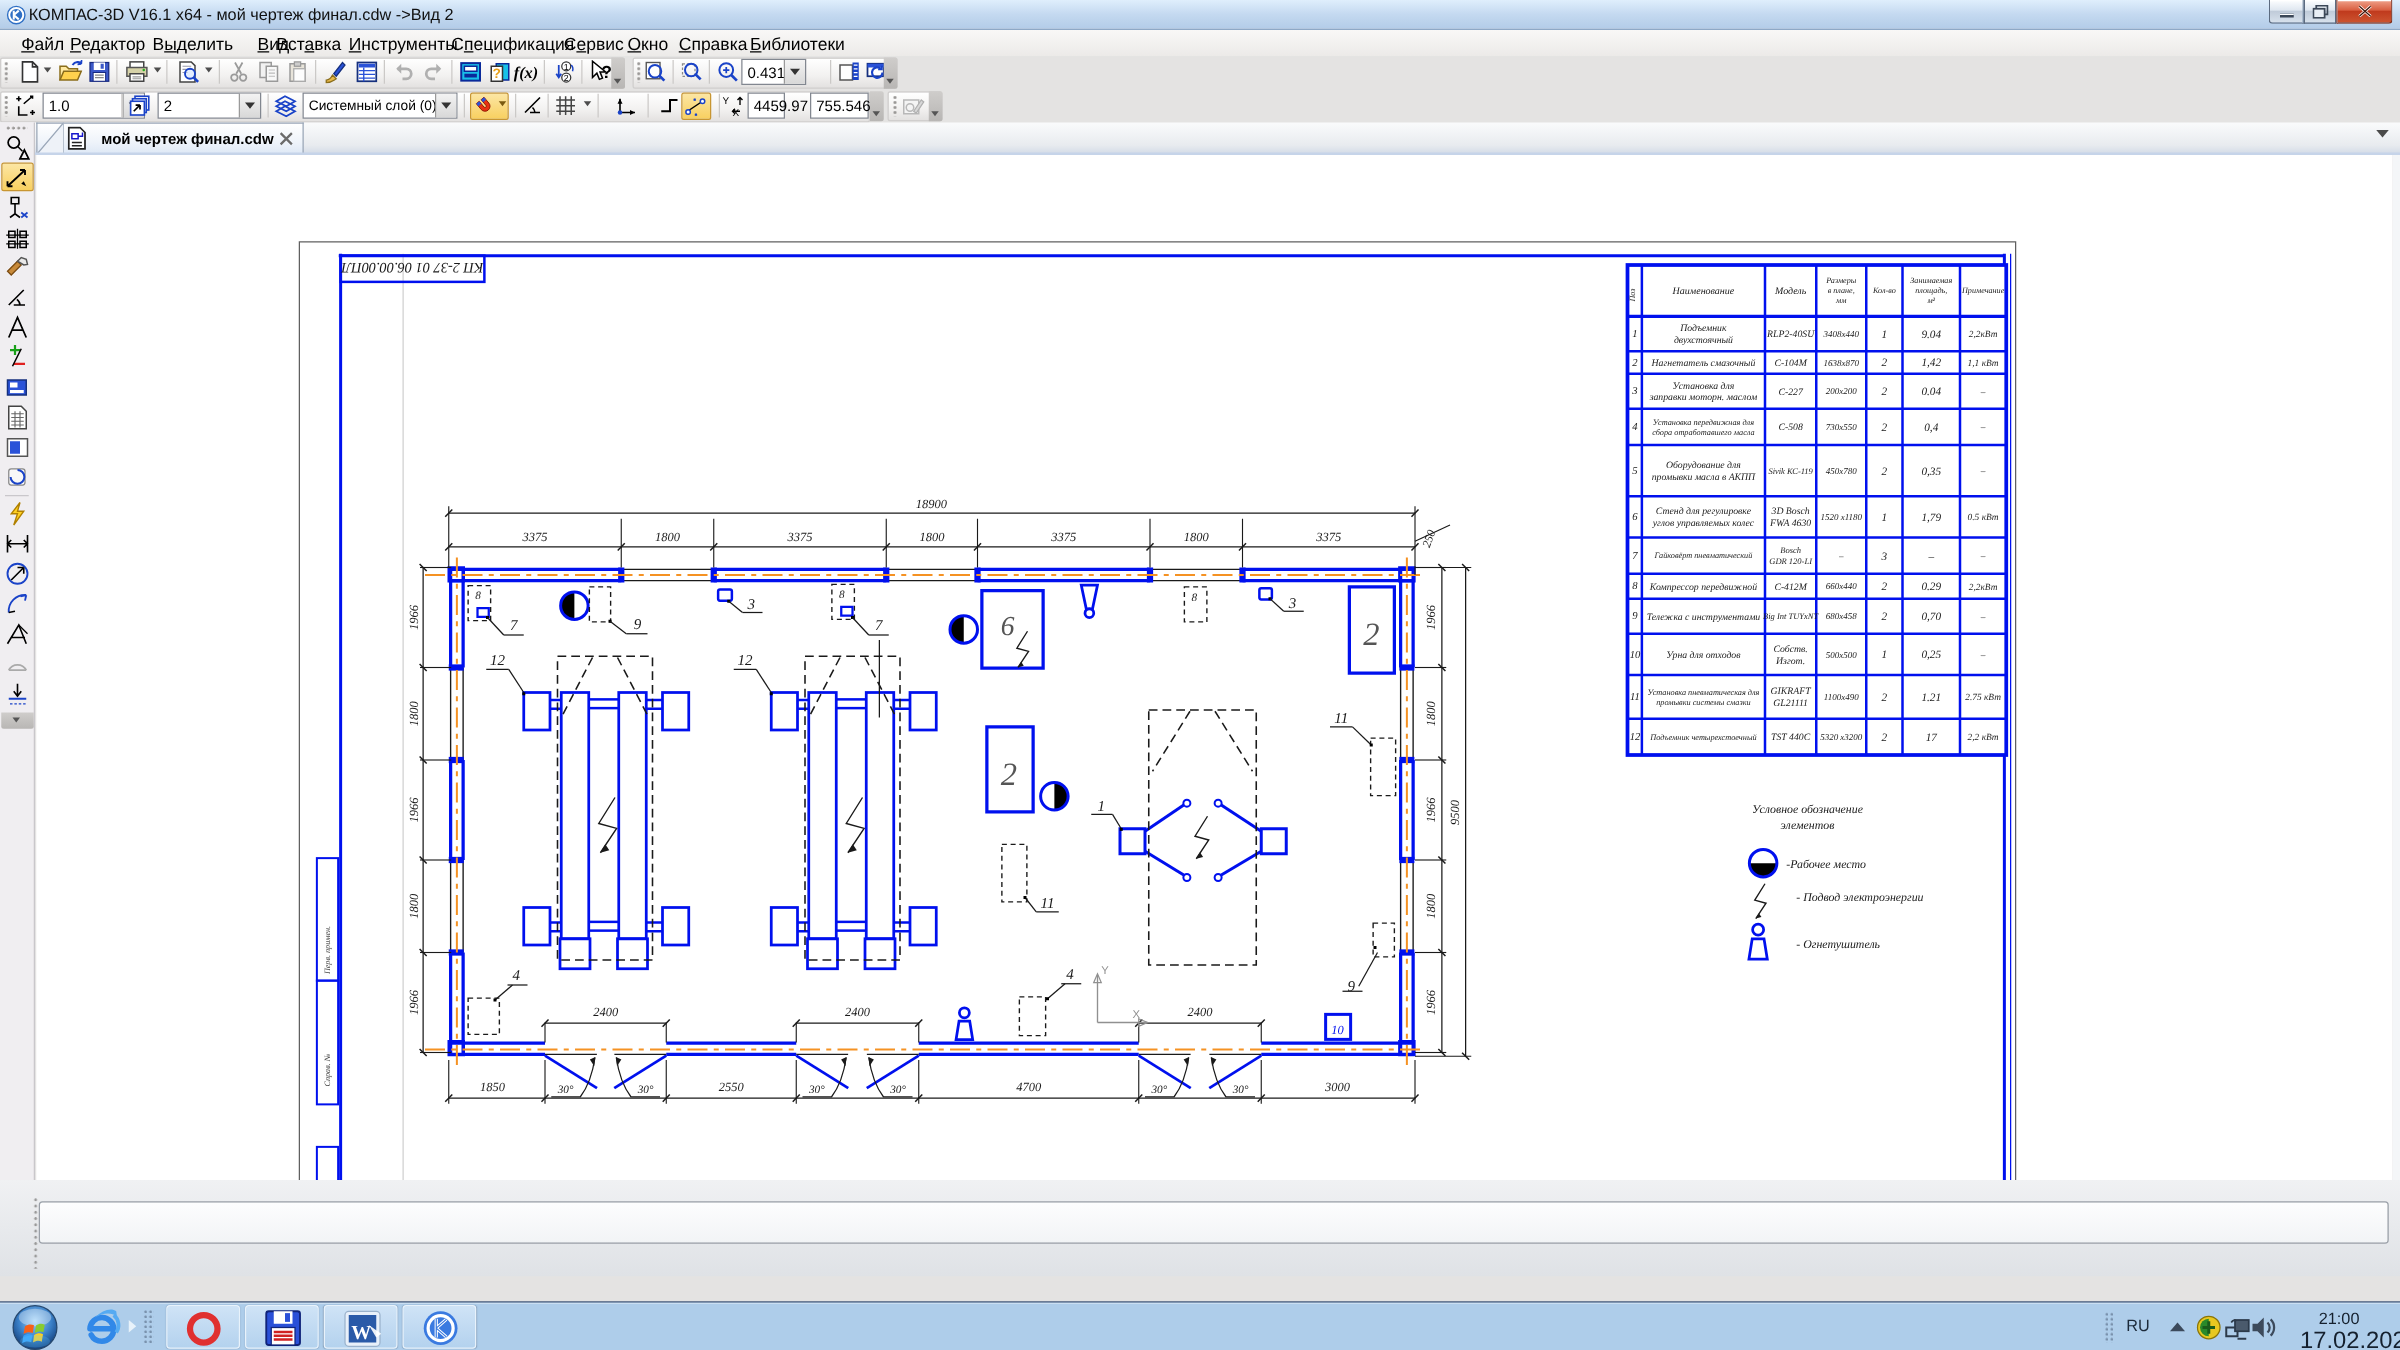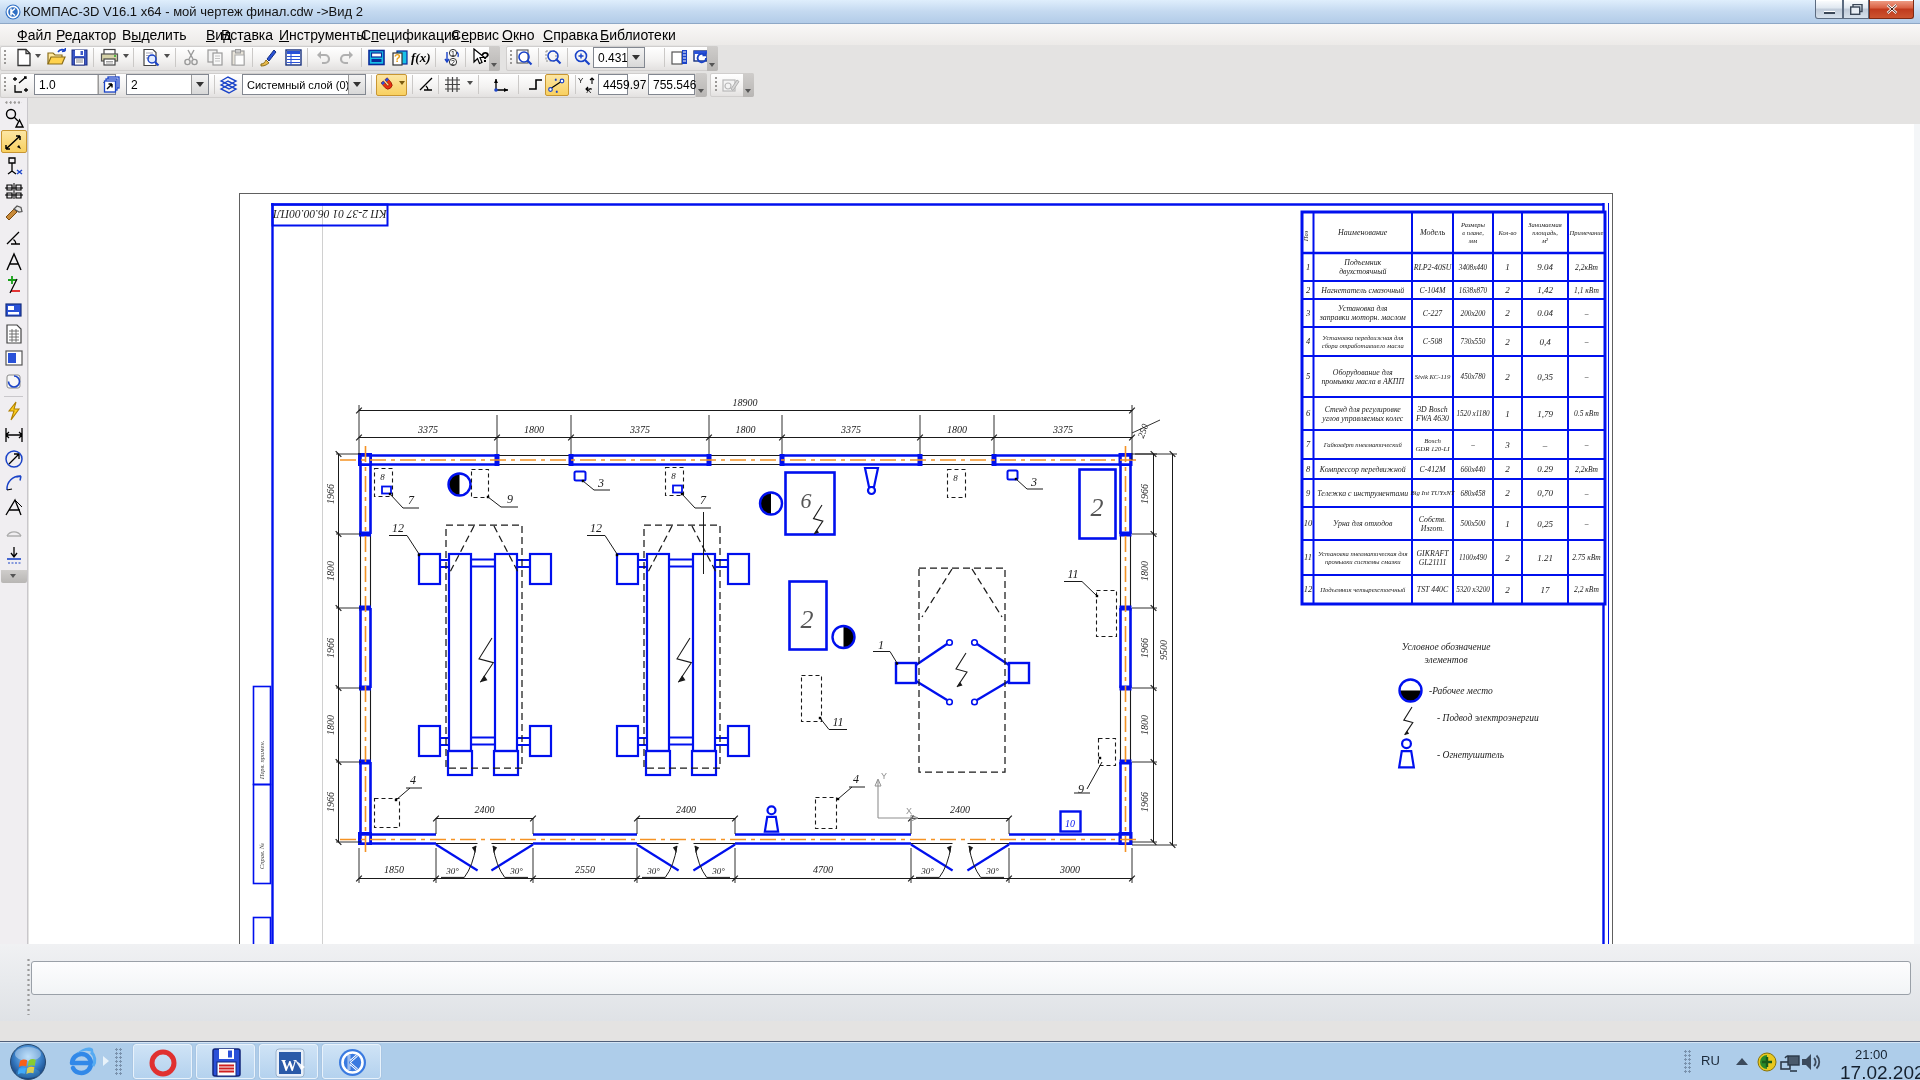--- a/index.html
+++ b/index.html
@@ -317,20 +317,38 @@
 <div class="tbgroup" style="left:710px;width:44px;height:24px"></div>
 <div class="grip" style="left:714px"></div>
 <svg class="ticon" style="left:721px;top:4px" viewBox="0 0 19 19">
         <rect x="2" y="4" width="12" height="11" fill="#f4f4f4" stroke="#b8b8b8" stroke-width="1.2"></rect>
         <circle cx="7" cy="10" r="3" fill="none" stroke="#b8b8b8" stroke-width="1.2"></circle>
         <path d="M10 13 l6-9 2 1.5 -6 9 z" fill="#d8d8d8" stroke="#b0b0b0" stroke-width="1"></path>
       </svg>
 <div class="endcap" style="left:743px;height:24px"></div>
     </div>
 
+  <div id="tabbar">
+    <div id="tab1"></div>
+    <svg class="abs" style="left:29px;top:0" width="22" height="26" viewBox="0 0 22 26">
+        <path d="M22 0 L22 26 L0 26 Z" fill="#eef2f8" stroke="#9aa7b8" stroke-width="1"></path>
+      </svg>
+    <svg class="abs" style="left:54px;top:3px" width="15" height="19" viewBox="0 0 15 19">
+      <path d="M1 1 h9 l4 4 v13 h-13 z" fill="#fff" stroke="#222" stroke-width="1.4"></path>
+      <rect x="3.5" y="6" width="5" height="4" fill="none" stroke="#1717cc" stroke-width="1.2"></rect>
+      <path d="M8.5 8 h3.5 v-3" stroke="#1717cc" stroke-width="1.2" fill="none"></path>
+      <path d="M3.5 13h8M3.5 15.5h8" stroke="#222" stroke-width="1.2"></path>
+    </svg>
+    <div class="abs" style="left:81px;top:6px;font-size:12px;font-weight:bold;color:#000">мой чертеж финал.cdw</div>
+    <svg class="abs" style="left:223px;top:7px" width="12" height="12" viewBox="0 0 12 12">
+        <path d="M1.5 1.5 L10.5 10.5 M10.5 1.5 L1.5 10.5" stroke="#6b6b6b" stroke-width="1.8"></path>
+      </svg>
+    <div class="abs" style="left:0;top:24px;width:1920px;height:2px;background:#c6d4e9"></div>
+    <div class="abs" style="left:1901px;top:6px;width:0;height:0;border-left:5px solid transparent;border-right:5px solid transparent;border-top:6px solid #4a4a4a"></div>
+  </div>
 
   <div id="leftpanel">
       <div class="abs" style="left:5px;top:3px;width:17px;height:3px;background-image:radial-gradient(circle at 1.5px 1.5px,#9a9896 1px,transparent 1.3px);background-size:4.2px 3px"></div>
 <svg class="licon" style="top:9px" viewBox="0 0 22 22">
         <circle cx="8" cy="7" r="4.5" fill="none" stroke="#000" stroke-width="1.4"></circle>
         <path d="M11 10 l4 4" stroke="#000" stroke-width="1.2"></path>
         <path d="M13 20 l3.5-7 3.5 7 z" fill="none" stroke="#000" stroke-width="1.4"></path>
       </svg>
 <div class="abs" style="left:1px;top:32px;width:26px;height:23px;background:linear-gradient(#fce6a4,#f8d060);border:1px solid #c89632;border-radius:2px"></div>
 <svg class="licon" style="top:33px" viewBox="0 0 22 22">

